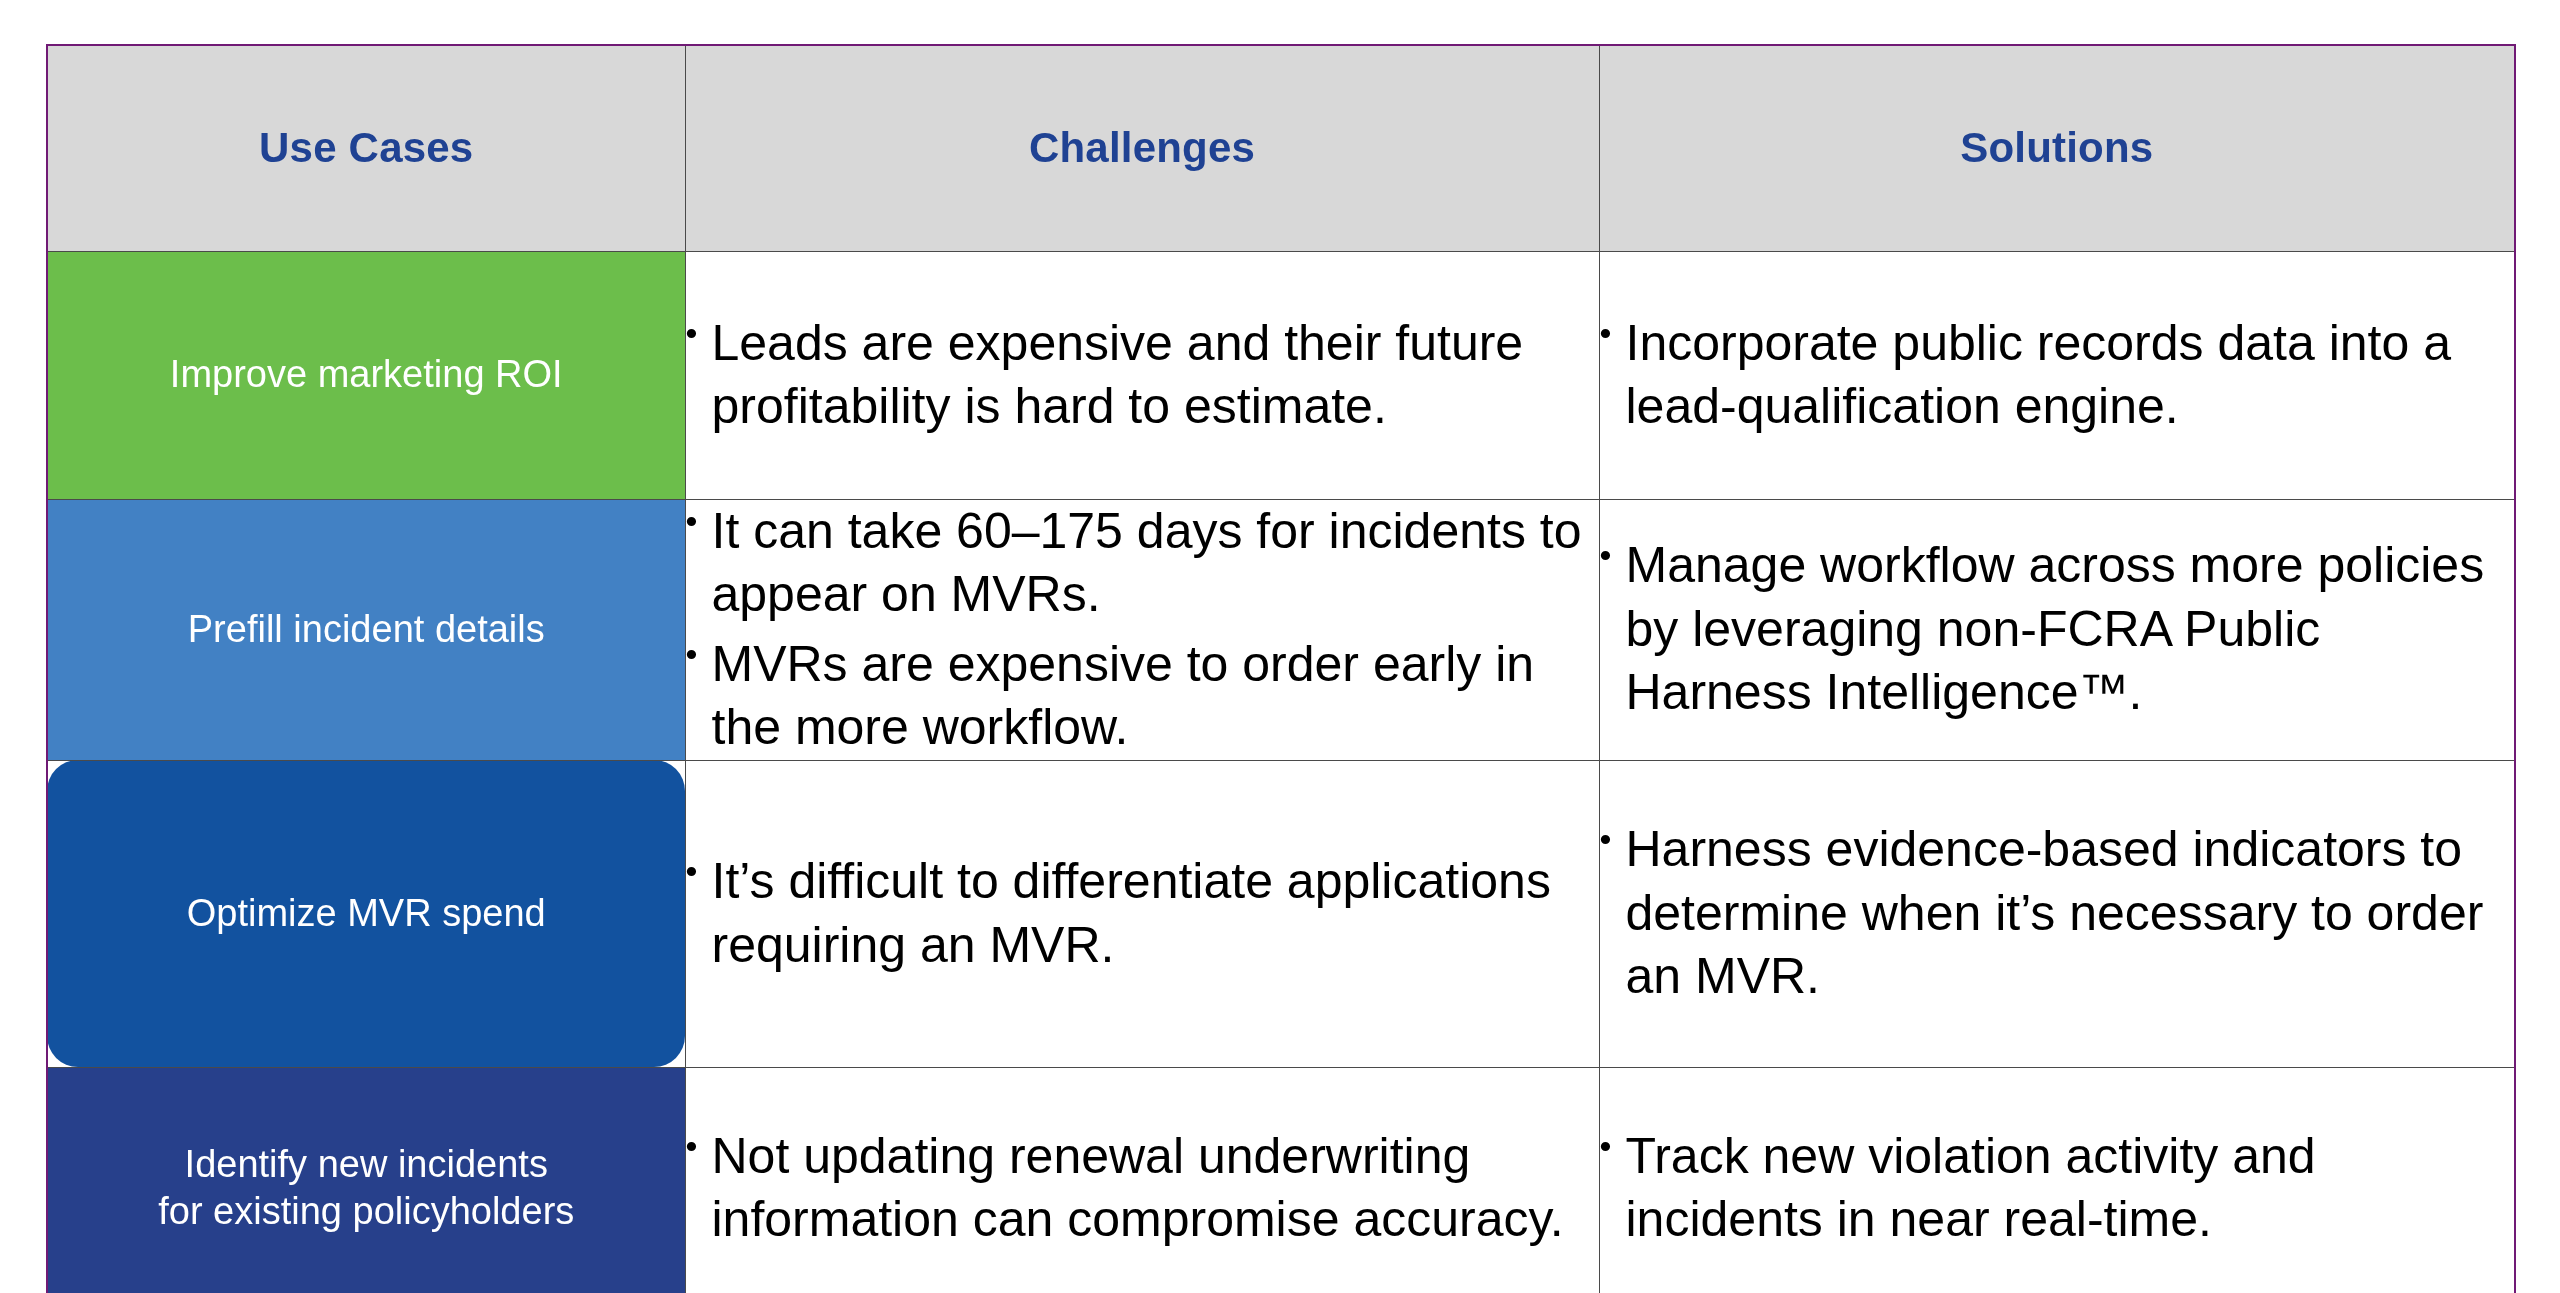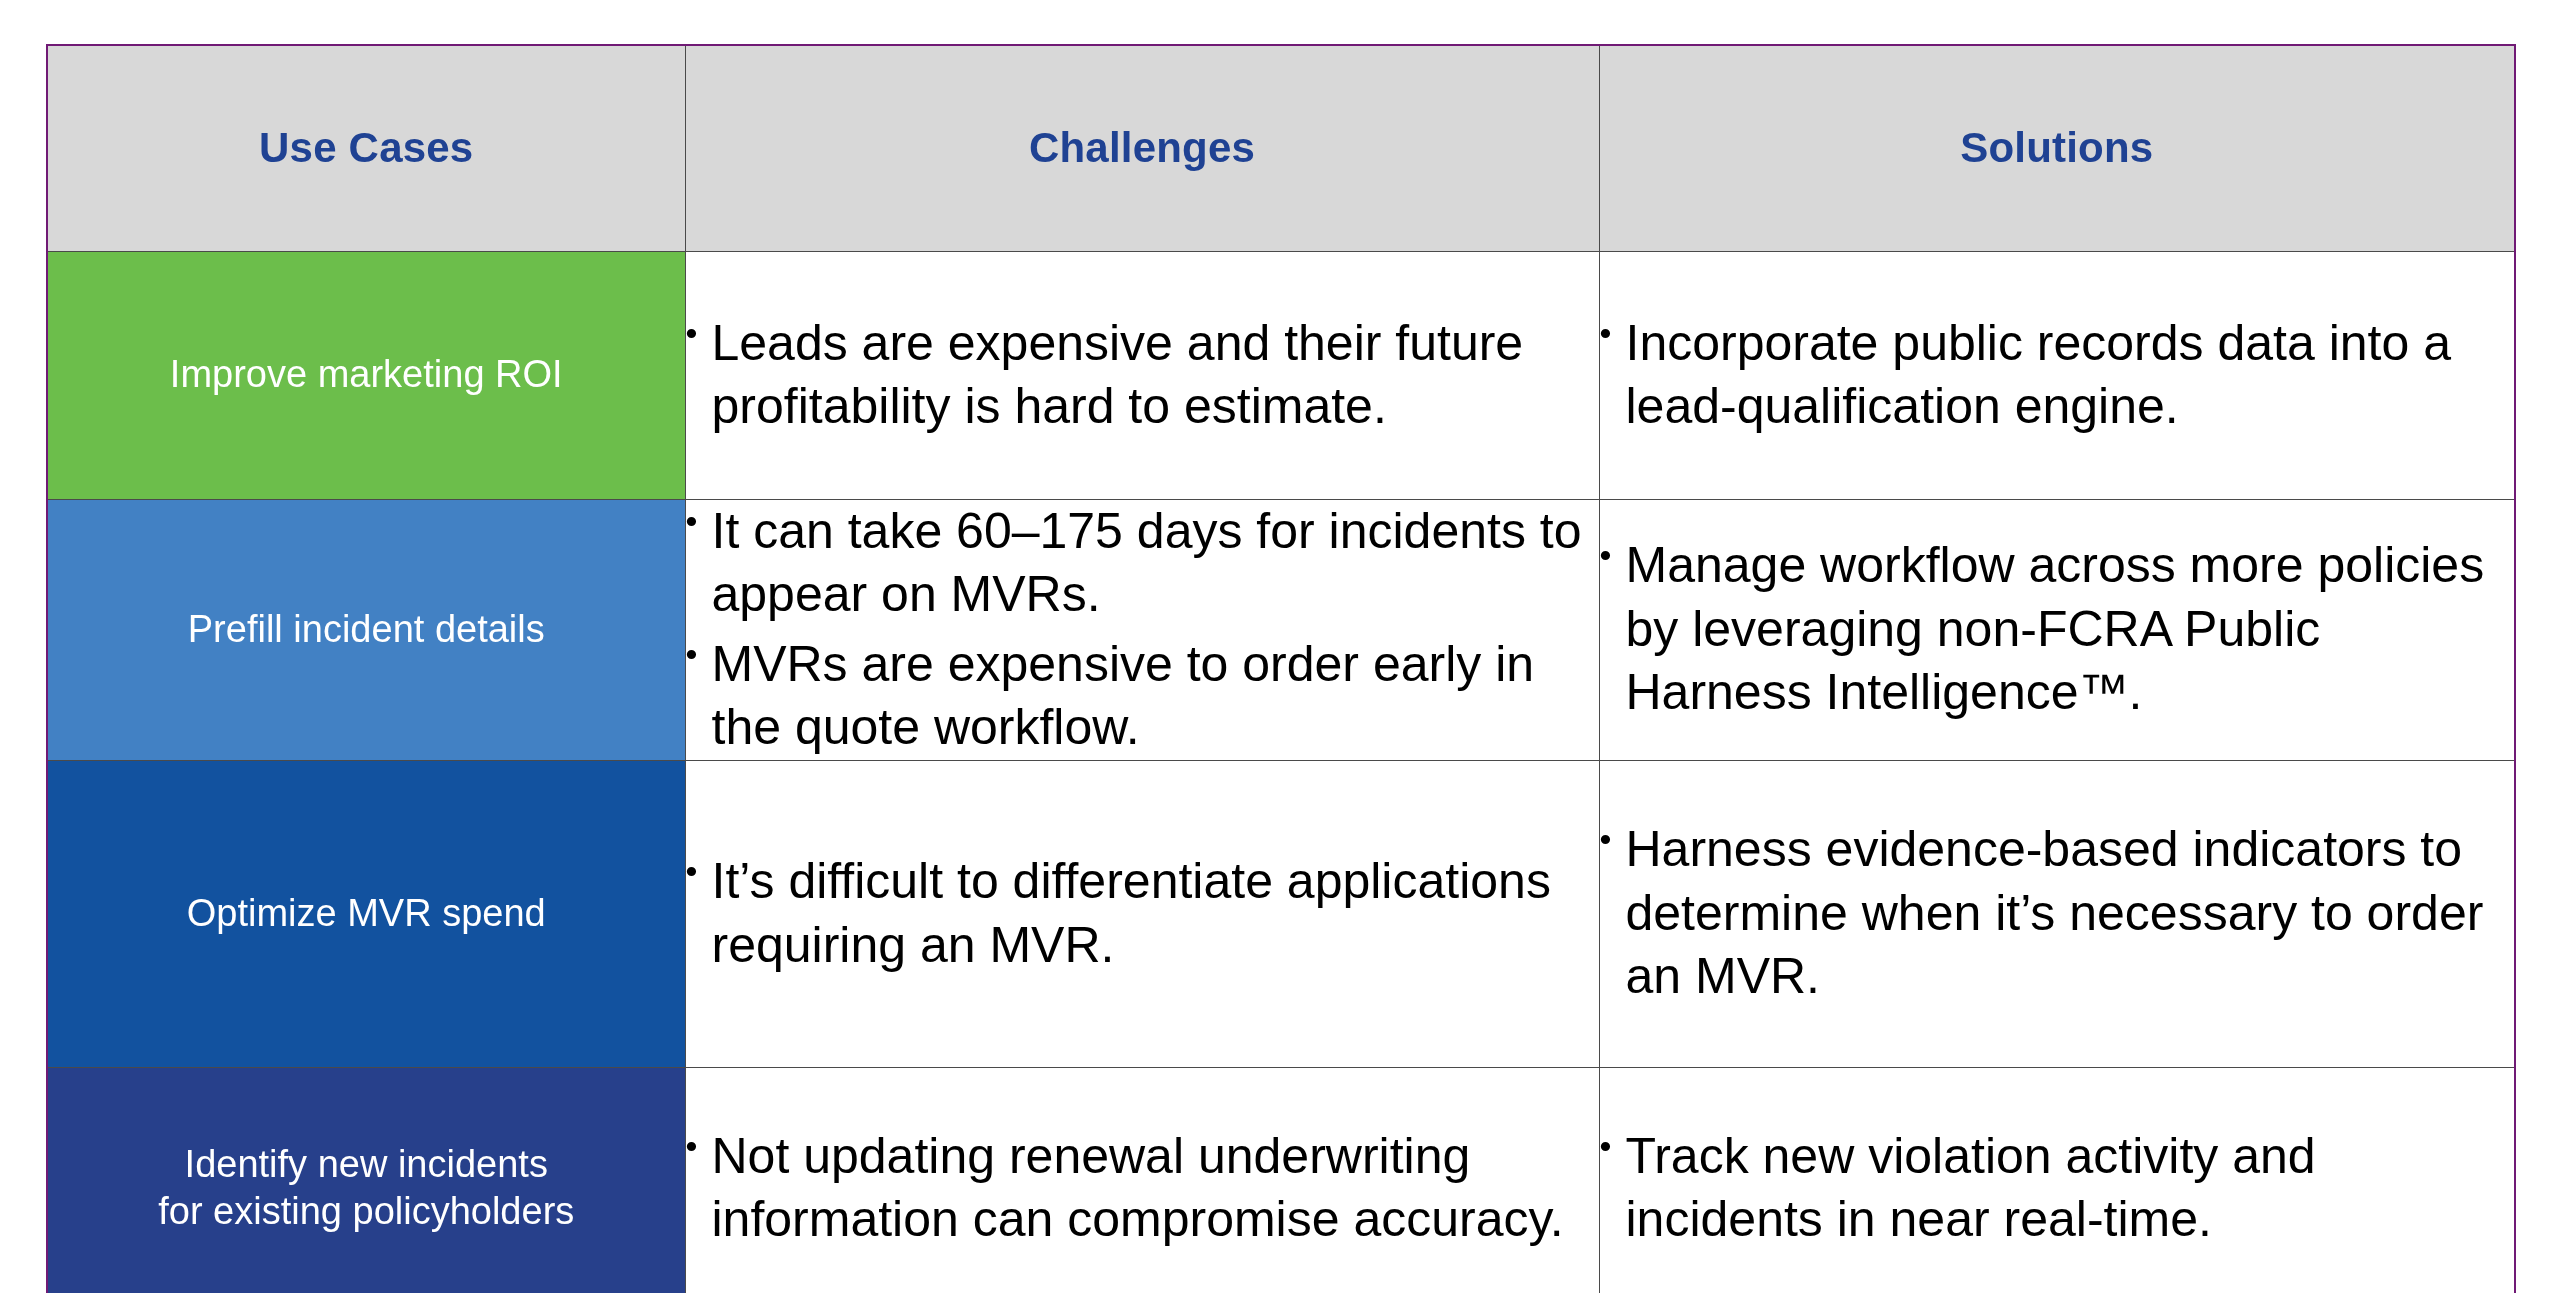--- a/index.html
+++ b/index.html
@@ -56,21 +56,21 @@
     text-align: center;
     color: #ffffff;
     font-size: 38px;
     font-weight: normal;
     line-height: 1.25;
     padding: 6px 18px;
     margin-left: 8px;
   }
   td.usecase-cell.tone-green { background: #6CBE4B; }
   td.usecase-cell.tone-blue  { background: #4281C4; }
-  td.usecase-cell.tone-deep  { background: #12529F; }
+  td.usecase-cell.tone-deep  { background: #12529F; border-radius: 31px; }
   td.usecase-cell.tone-navy  { background: #27408B; }
 
   
   td.body-cell {
     background: #ffffff;
     color: #000000;
     font-size: 50px;
     line-height: 1.27;
     padding: 10px 44px 10px 36px;
   }
@@ -135,21 +135,21 @@
             <li>Incorporate public records data into a lead-qualification engine.</li>
           </ul>
         </td>
       </tr>
 
       <tr class="data-row-2">
         <td class="usecase-cell tone-blue">Prefill incident details</td>
         <td class="body-cell">
           <ul class="bullets">
             <li>It can take 60–175 days for incidents to appear on MVRs.</li>
-            <li>MVRs are expensive to order early in the quote workflow.</li>
+            <li>MVRs are expensive to order early in the more workflow.</li>
           </ul>
         </td>
         <td class="body-cell">
           <ul class="bullets">
             <li>Manage workflow across more policies by leveraging non-FCRA Public Harness Intelligence™.</li>
           </ul>
         </td>
       </tr>
 
       <tr class="data-row-3">

